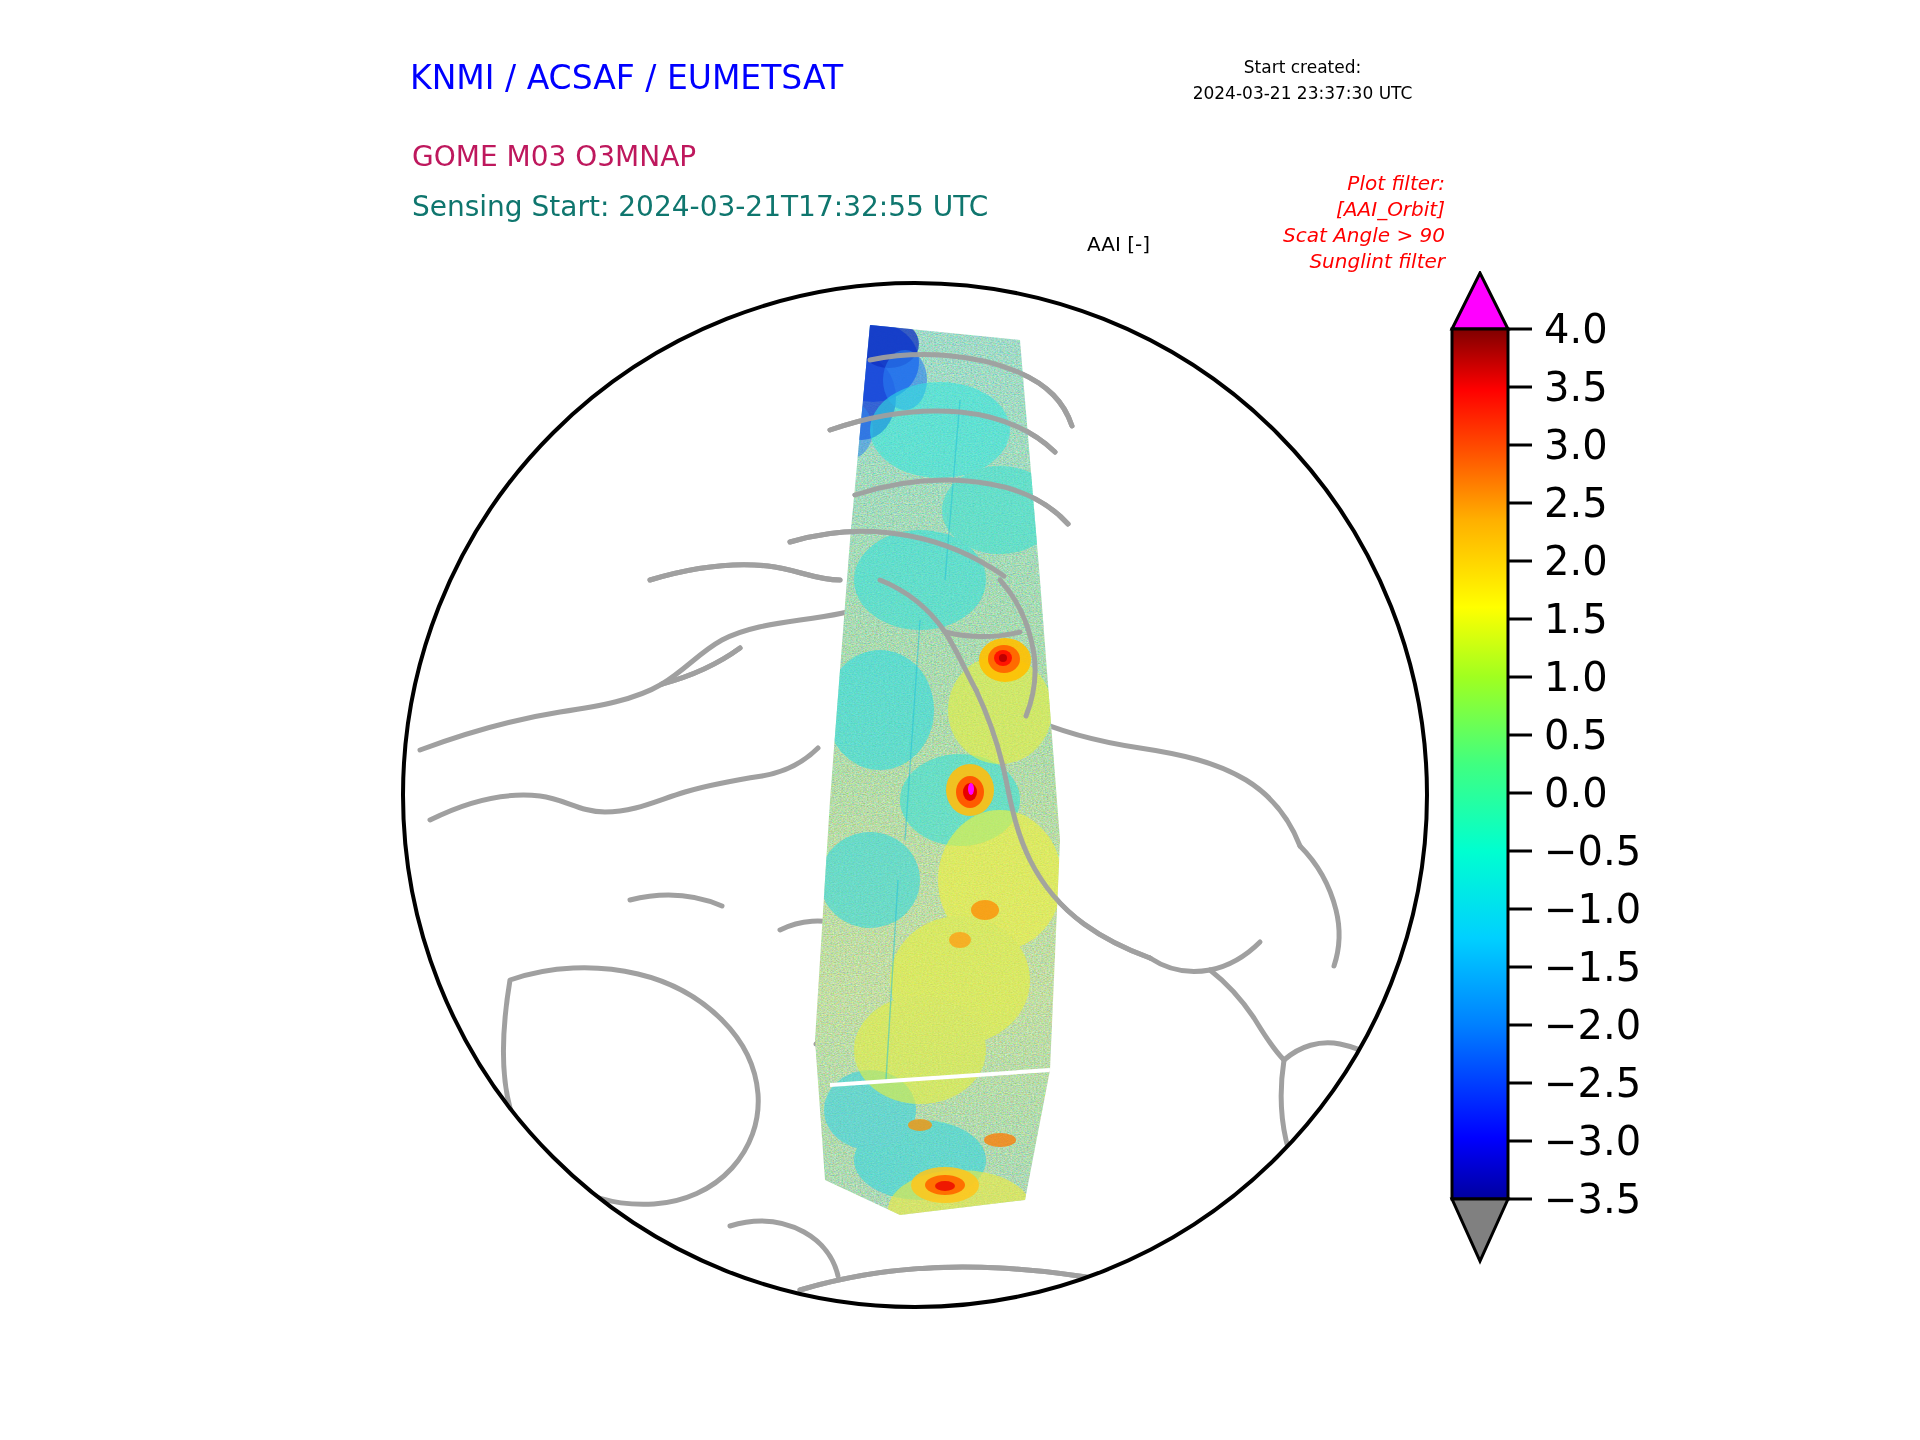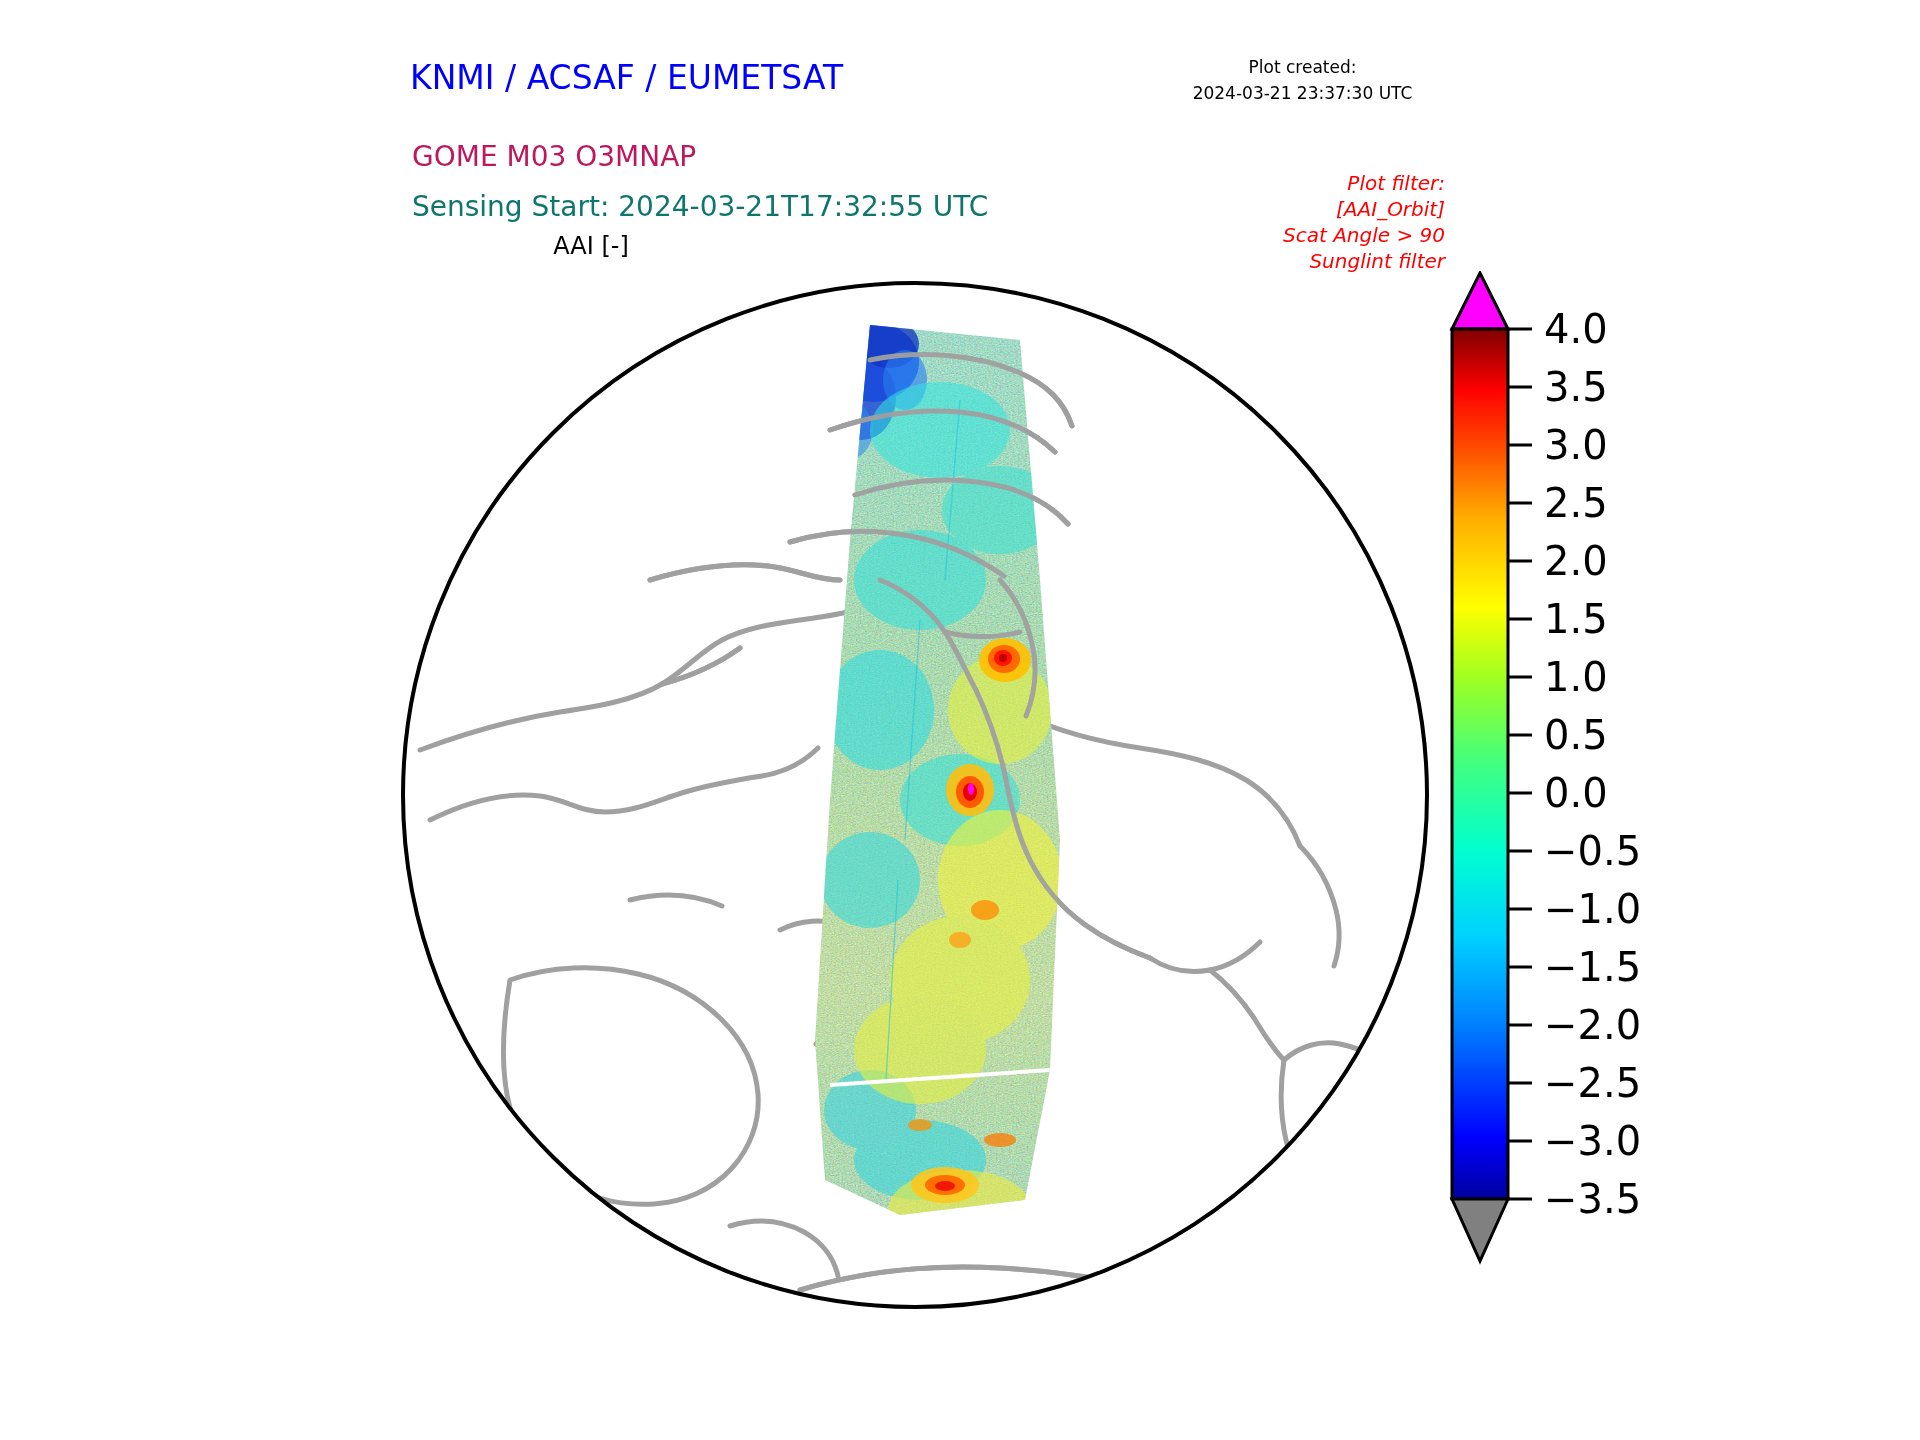--- a/index.html
+++ b/index.html
@@ -58,25 +58,25 @@
   #sensing-start {
     position: absolute;
     left: 412px;
     top: 190px;
     font-size: 28px;
     color: #0f766e;
     white-space: nowrap;
   }
   #axis-title {
     position: absolute;
-    left: 16px;
+    left: 0px;
     top: 232px;
     width: 1150px;
-    text-align: center;
-    font-size: 24px;
+    text-align: right;
+    font-size: 20px;
     color: #000000;
     white-space: nowrap;
   }
 
   #filter-block {
     position: absolute;
     left: 1110px;
     top: 170px;
     width: 335px;
     text-align: right;
@@ -106,21 +106,21 @@
   }
   #cbar-svg { display: block; width: 340px; height: 1010px; }
 </style>
 </head>
 <body>
 
 <div id="page">
 
   <div id="org-title">KNMI / ACSAF / EUMETSAT</div>
 
-  <div id="plot-created-label">Plot created:</div>
+  <div id="plot-created-label">Start created:</div>
   <div id="plot-created-time">2024-03-21 23:37:30 UTC</div>
 
   <div id="product-name">GOME M03 O3MNAP</div>
   <div id="sensing-start">Sensing Start: 2024-03-21T17:32:55 UTC</div>
   <div id="axis-title">AAI [-]</div>
 
   <div id="filter-block">
     <div>Plot filter:</div>
     <div>[AAI_Orbit]</div>
     <div>Scat Angle &gt; 90</div>

